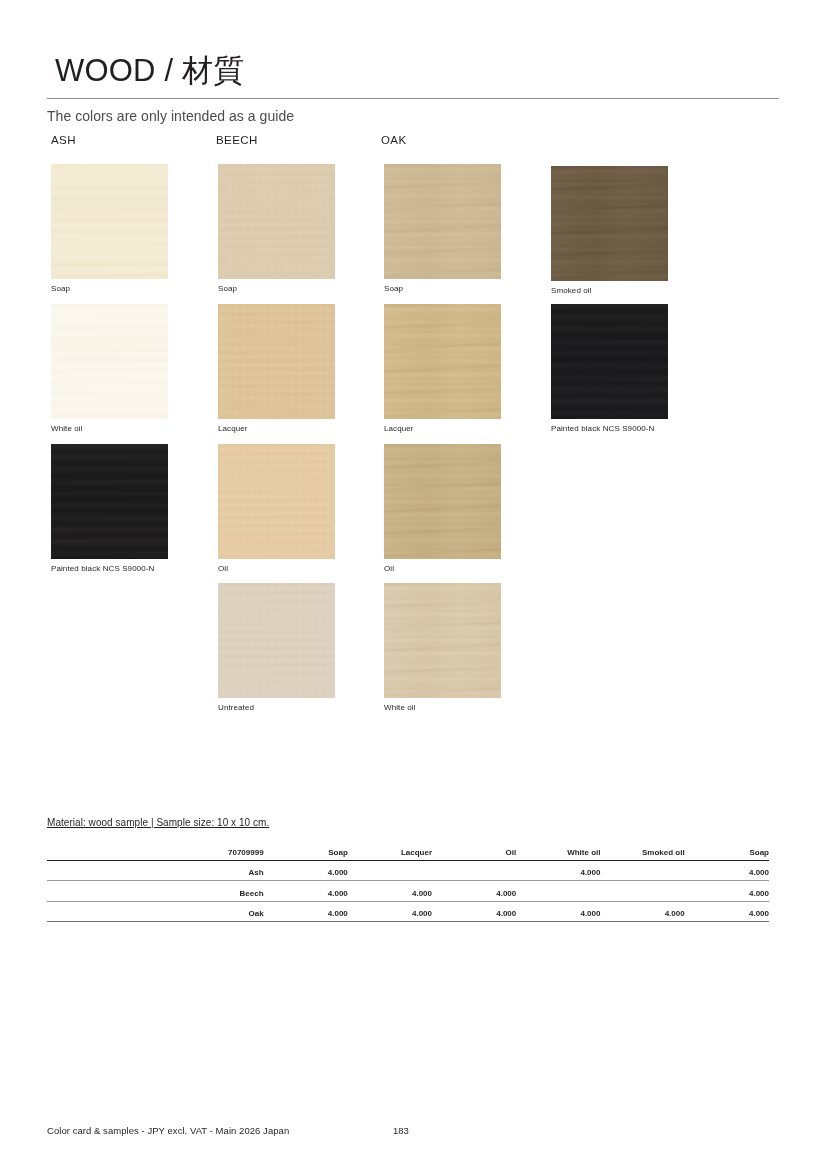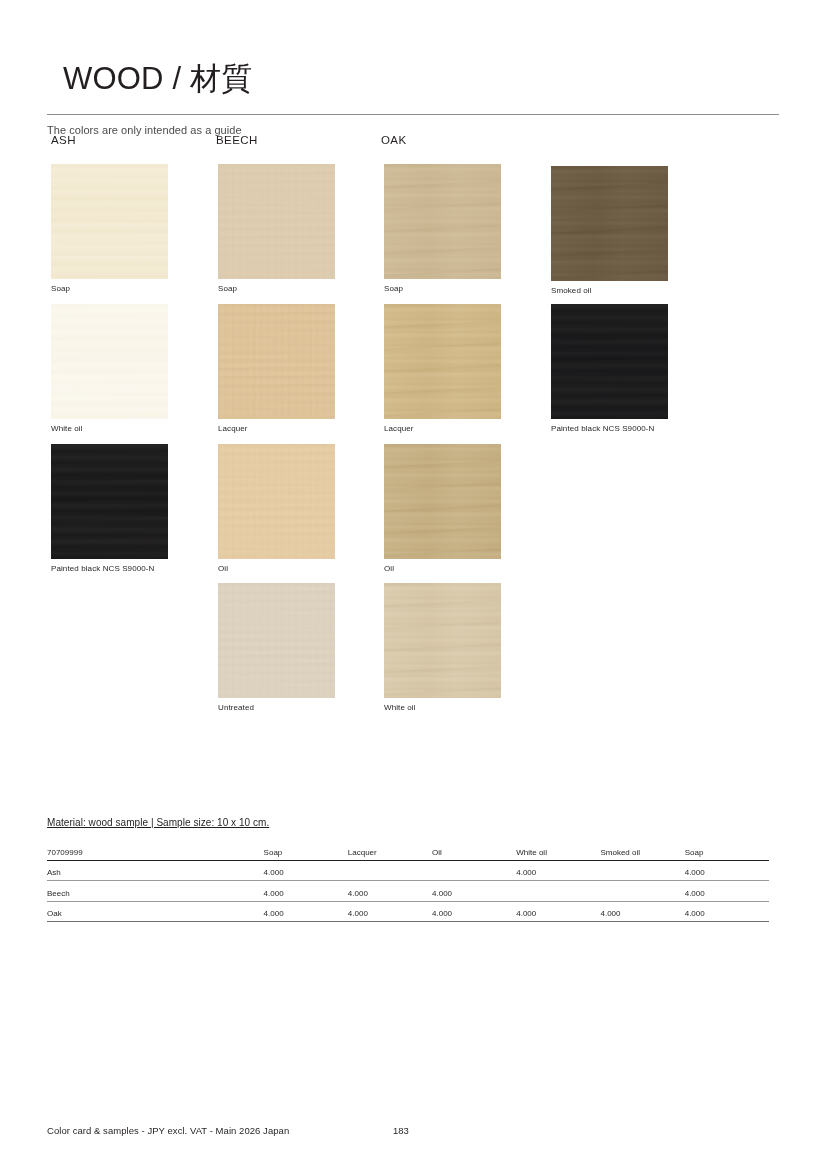--- a/index.html
+++ b/index.html
@@ -29,32 +29,32 @@
     position: absolute;
     left: 47px;
     top: 44px;
     width: 732px;
   }
   .page-title {
     font-size: 31px;
     font-weight: 400;
     letter-spacing: 0.2px;
     line-height: 38px;
-    margin: 16px;
+    margin: 8px;
     color: #231f20;
   }
   .title-rule {
     margin-top: 6px;
     border-bottom: 1px solid #8d8d8d;
     width: 732px;
     height: 0;
   }
   .subtitle {
     margin-top: 9px;
-    font-size: 11px;
+    font-size: 14px;
     font-weight: 400;
     color: #4b4b4b;
     letter-spacing: 0.05px;
   }
 
   
   .grid {
     position: absolute;
     left: 51px;
     top: 134px;
@@ -112,22 +112,22 @@
     top: 843px;
     width: 722px;
     border-collapse: collapse;
     font-size: 8px;
     color: #231f20;
   }
   .price-table th,
   .price-table td {
     padding: 0;
     height: 14.5px;
-    font-weight: 400;
-    text-align: left;
+    font-weight: 700;
+    text-align: right;
     vertical-align: bottom;
     line-height: 11px;
   }
   .price-table thead th {
     border-bottom: 1px solid #231f20;
     padding-bottom: 2px;
   }
   .price-table tbody td {
     border-bottom: 0.8px solid #9a9a9a;
     padding-bottom: 2px;

